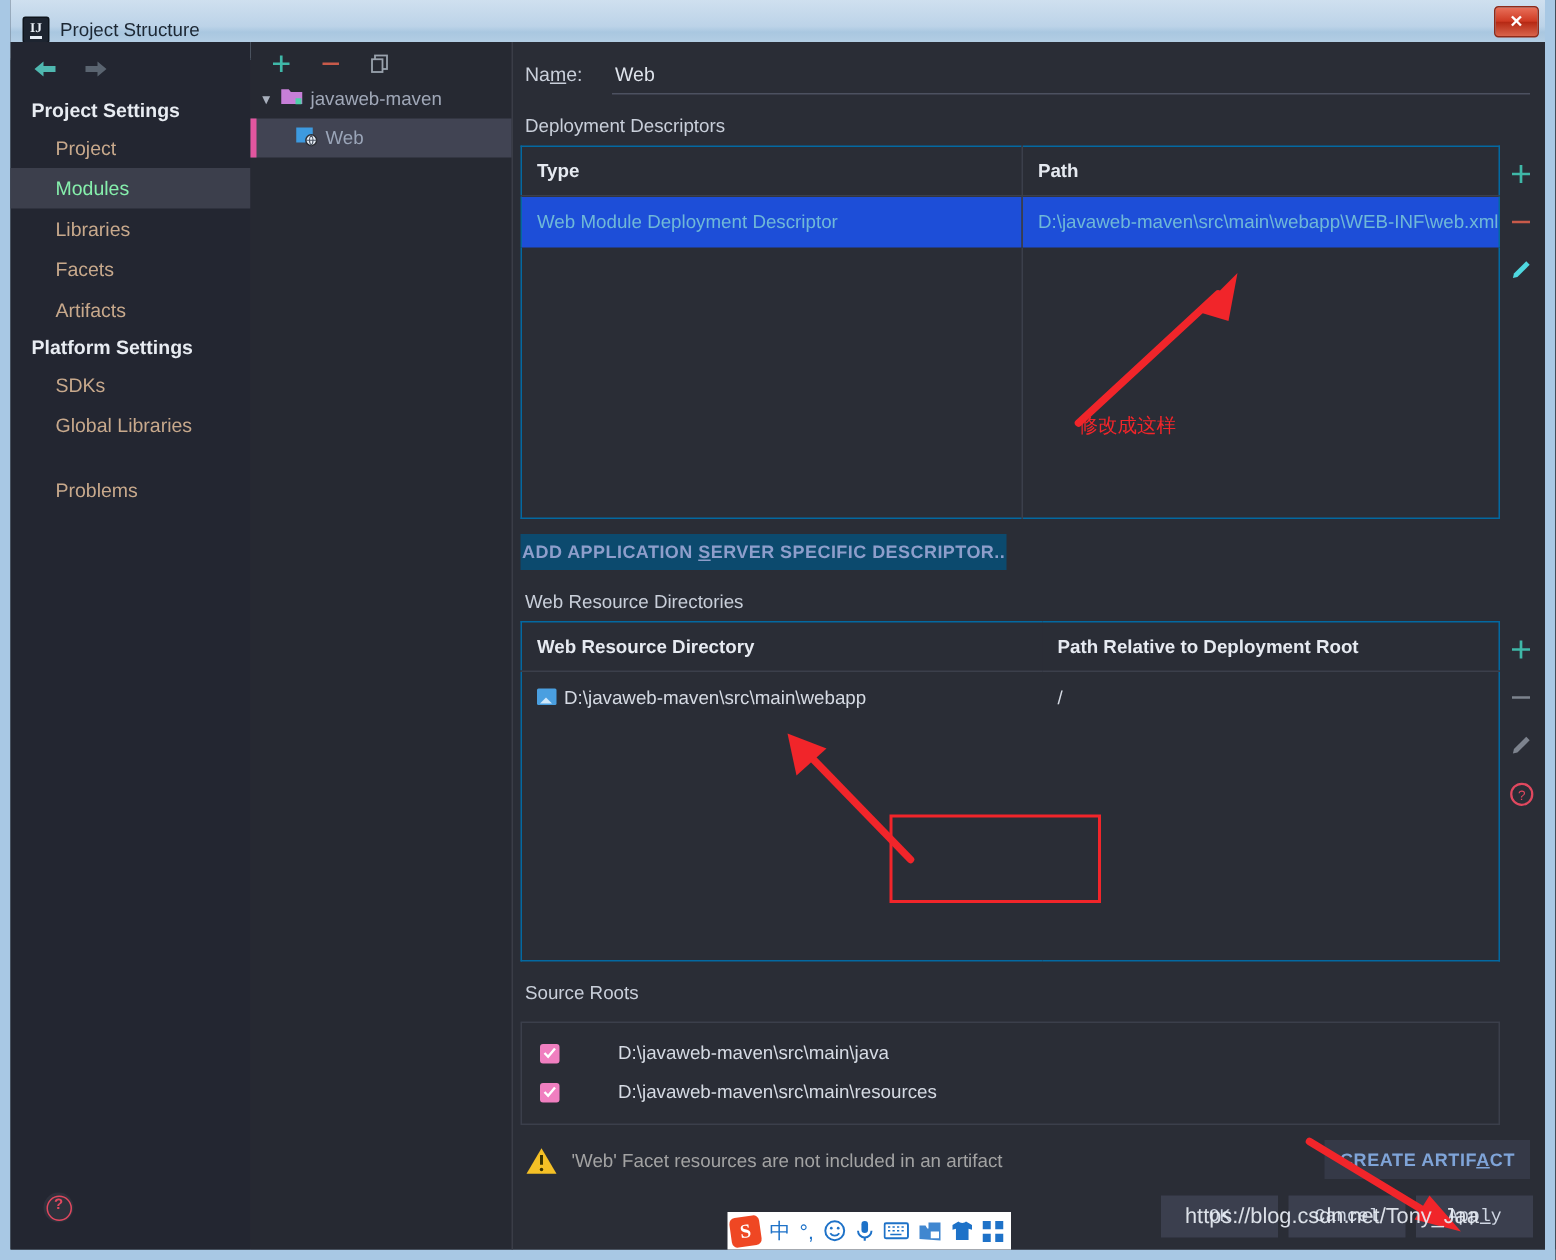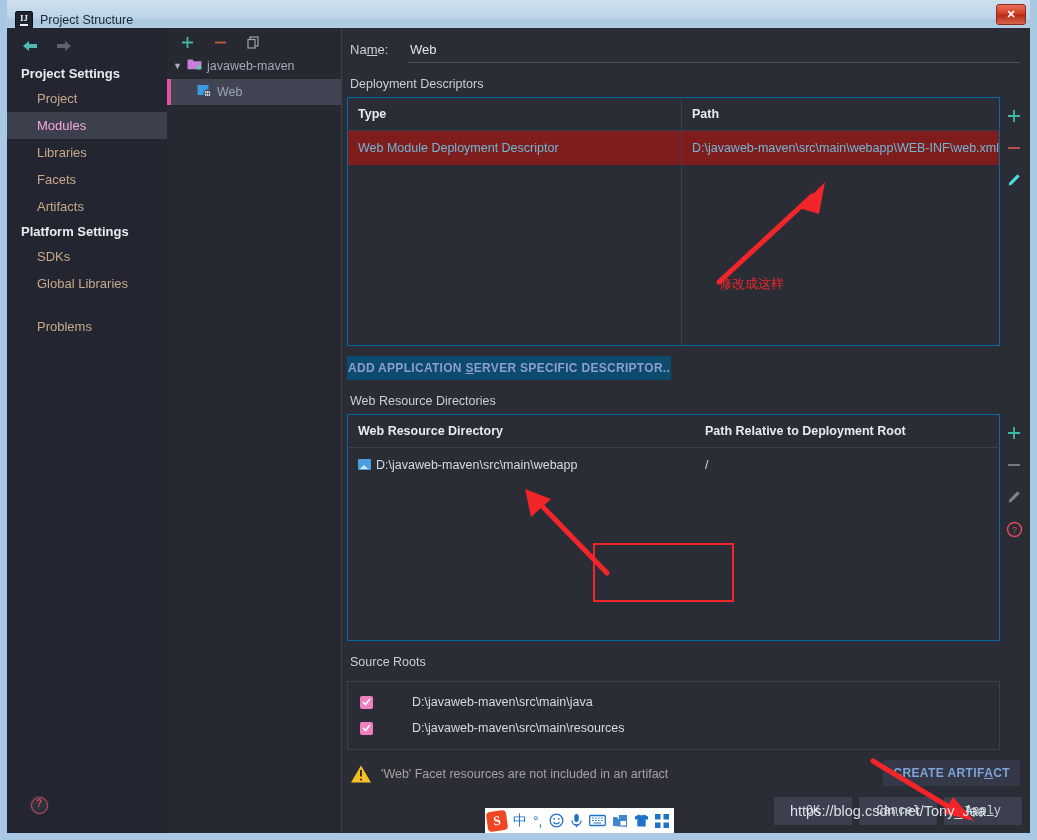--- a/index.html
+++ b/index.html
@@ -72,21 +72,21 @@
   }
   .nav-item {
     font-size: 13px; color: #c8a98c;
     padding: 3px 0 3px 30px;
     height: 21px; line-height: 21px;
     cursor: pointer;
     white-space: nowrap;
   }
   .nav-item.selected {
     background: #3c3f4c;
-    color: #f9a8d4;
+    color: #86efac;
   }
   .nav-spacer { height: 16px; }
   .help-round {
     position: absolute; left: 22px; bottom: 18px;
     width: 20px; height: 20px; border-radius: 50%;
     background: #2e313c;
     display: flex; align-items: center; justify-content: center;
     cursor: pointer;
   }
   .help-round i {
@@ -155,21 +155,21 @@
     text-align: left; font-size: 12.5px; color: #e6eaf1; font-weight: bold;
     padding: 9px 0 9px 10px;
     border-bottom: 1px solid #3b3f4b;
     background: #2a2d36;
   }
   .tbl td {
     font-size: 12.5px; color: #6fb8d8;
     padding: 10px 0 10px 10px;
     white-space: nowrap; overflow: hidden;
   }
-  .tbl tr.rowsel td { background: #7f1d1d; }
+  .tbl tr.rowsel td { background: #1d4ed8; }
   .tbl td.bd { border-right: 1px solid #3b3f4b; }
   .tbl th.bd { border-right: 1px solid #3b3f4b; }
   .body-fill { height: 160px; }
   .tbl2 td { color: #d6dbe4; }
 
   .side-tools {
     position: absolute; right: -27px; top: 0; width: 26px;
     display: flex; flex-direction: column; align-items: center; gap: 14px;
     padding-top: 10px;
   }

